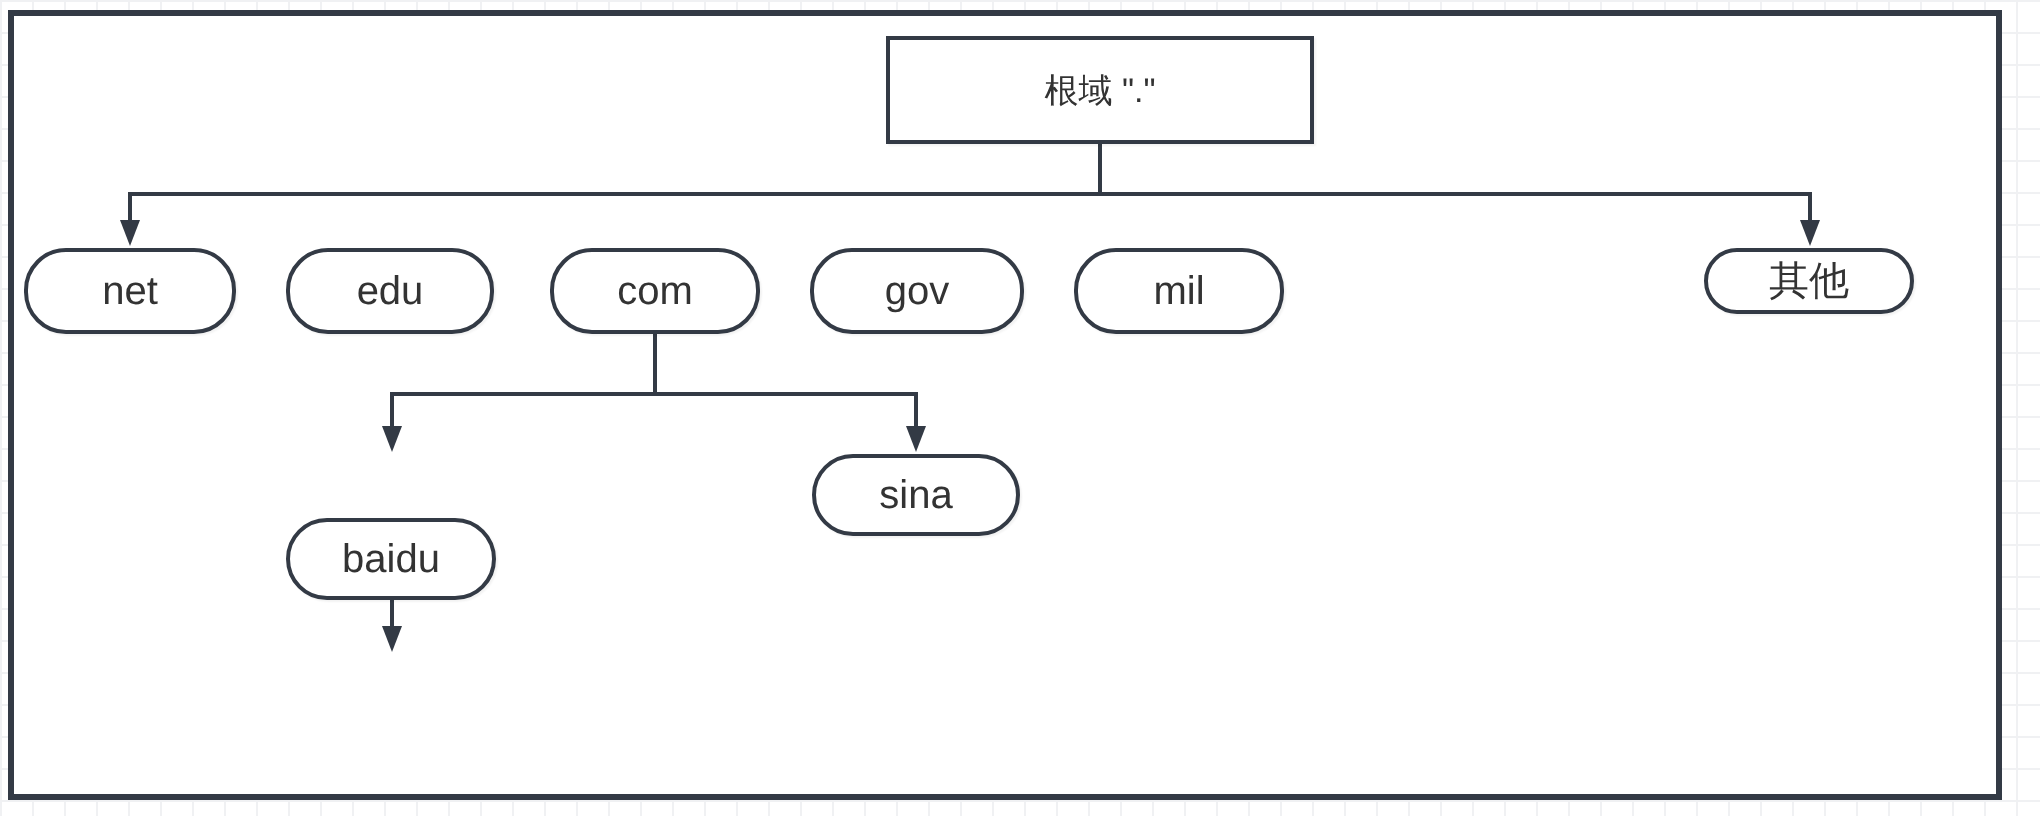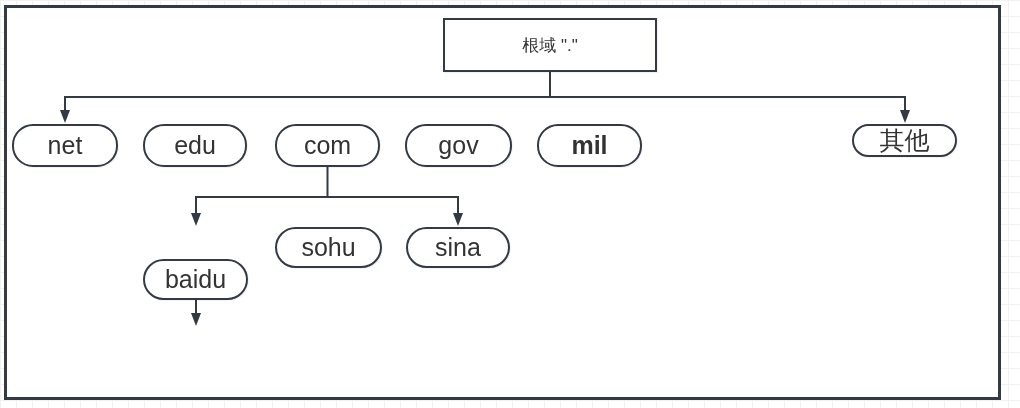--- a/index.html
+++ b/index.html
@@ -23,32 +23,32 @@
   }
   .edges{position:absolute;left:0;top:0;}
   .node{
     position:absolute;
     box-sizing:border-box;
     background:#ffffff;
     border:2px solid #333a45;
     border-radius:21px;
     display:flex;align-items:center;justify-content:center;
     color:#333333;
-    font-size:25px;
+    font-size:20px;
     line-height:1;
     box-shadow:1px 1px 1px rgba(0,0,0,0.05);
   }
   .node--rect{border-radius:0;font-size:17px;}
   
   #n-root {left:443px;top:18px; width:214px;height:54px;}
   #n-net  {left:12px; top:124px;width:106px;height:43px;}
   #n-edu  {left:143px;top:124px;width:104px;height:43px;}
   #n-com  {left:275px;top:124px;width:105px;height:43px;}
   #n-gov  {left:405px;top:124px;width:107px;height:43px;}
-  #n-mil  {left:537px;top:124px;width:105px;height:43px;font-weight:bold;}
+  #n-mil  {left:537px;top:124px;width:105px;height:43px;}
   #n-qita {left:852px;top:124px;width:105px;height:33px;}
   #n-baidu{left:143px;top:227px;width:105px;height:41px;margin-top:32px;}
   #n-sohu {left:275px;top:227px;width:107px;height:41px;}
   #n-sina {left:406px;top:227px;width:104px;height:41px;text-align:right;}
   #n-www  {left:142px;top:327px;width:111px;height:41px;}
   .edge{stroke:#333a45;stroke-width:2;fill:none;}
   .arrow{fill:#333a45;stroke:none;}
 </style>
 </head>
 <body>
@@ -94,21 +94,18 @@
   <div class="node" id="n-mil">
     <span>mil</span>
   </div>
   <div class="node" id="n-qita">
     <span>其他</span>
   </div>
 
   <div class="node" id="n-baidu">
     <span>baidu</span>
   </div>
-  <div class="node" id="n-sohu">
-    <span>sohu</span>
-  </div>
   <div class="node" id="n-sina">
     <span>sina</span>
   </div>
 
 
 </div>
 
 </body></html>

